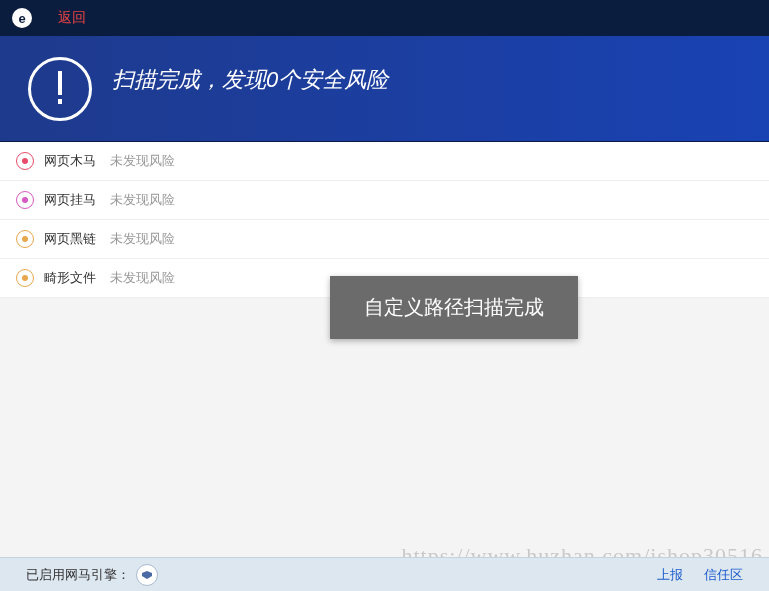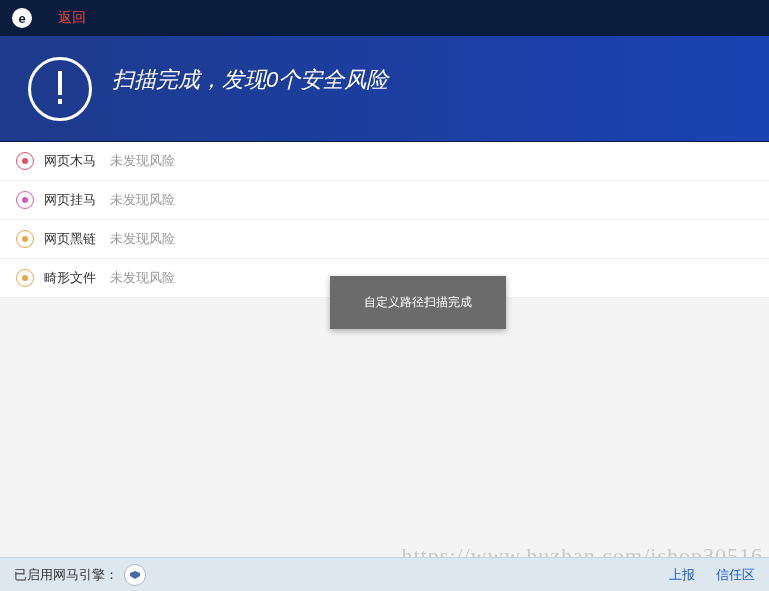--- a/index.html
+++ b/index.html
@@ -89,34 +89,34 @@
     }
     .cat-label { color: #333; }
     .cat-status { color: #999; margin-left: 4px; text-align: right; }
     .toast {
       position: absolute;
       left: 330px;
       top: 276px;
       background: #6b6b6b;
       color: #fff;
       padding: 18px 34px;
-      font-size: 12px;
+      font-size: 20px;
       box-shadow: 0 2px 6px rgba(0,0,0,0.3);
     }
     .footer {
       position: absolute;
       bottom: 0;
       left: 0;
       right: 0;
       height: 34px;
       background: #dde7f0;
       border-top: 1px solid #c5d2e0;
       display: flex;
       align-items: center;
-      padding: 0 14px;
+      padding: 0 26px;
       font-size: 13px;
       color: #333;
     }
     .engine-icon {
       width: 22px;
       height: 22px;
       background: #fff;
       border-radius: 50%;
       border: 1px solid #aabbd0;
       margin-left: 6px;

